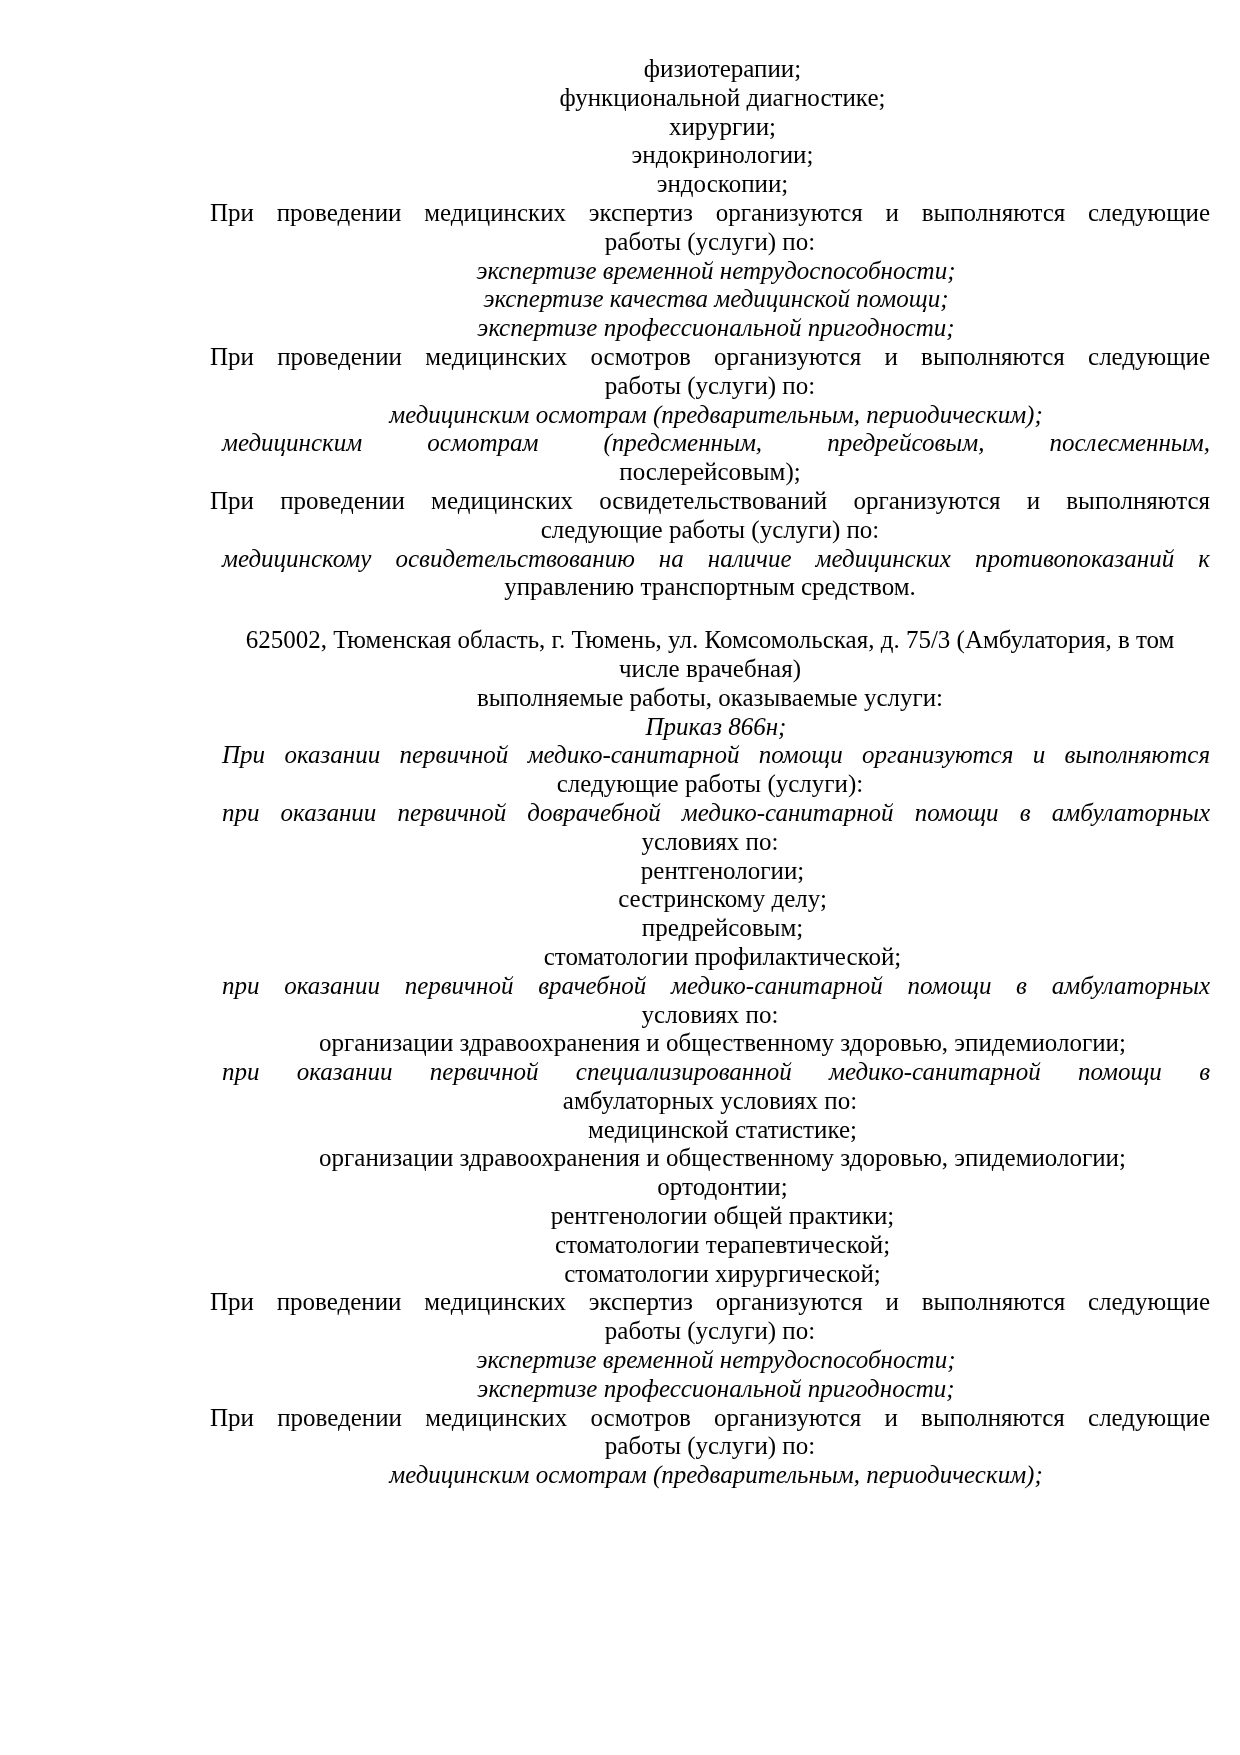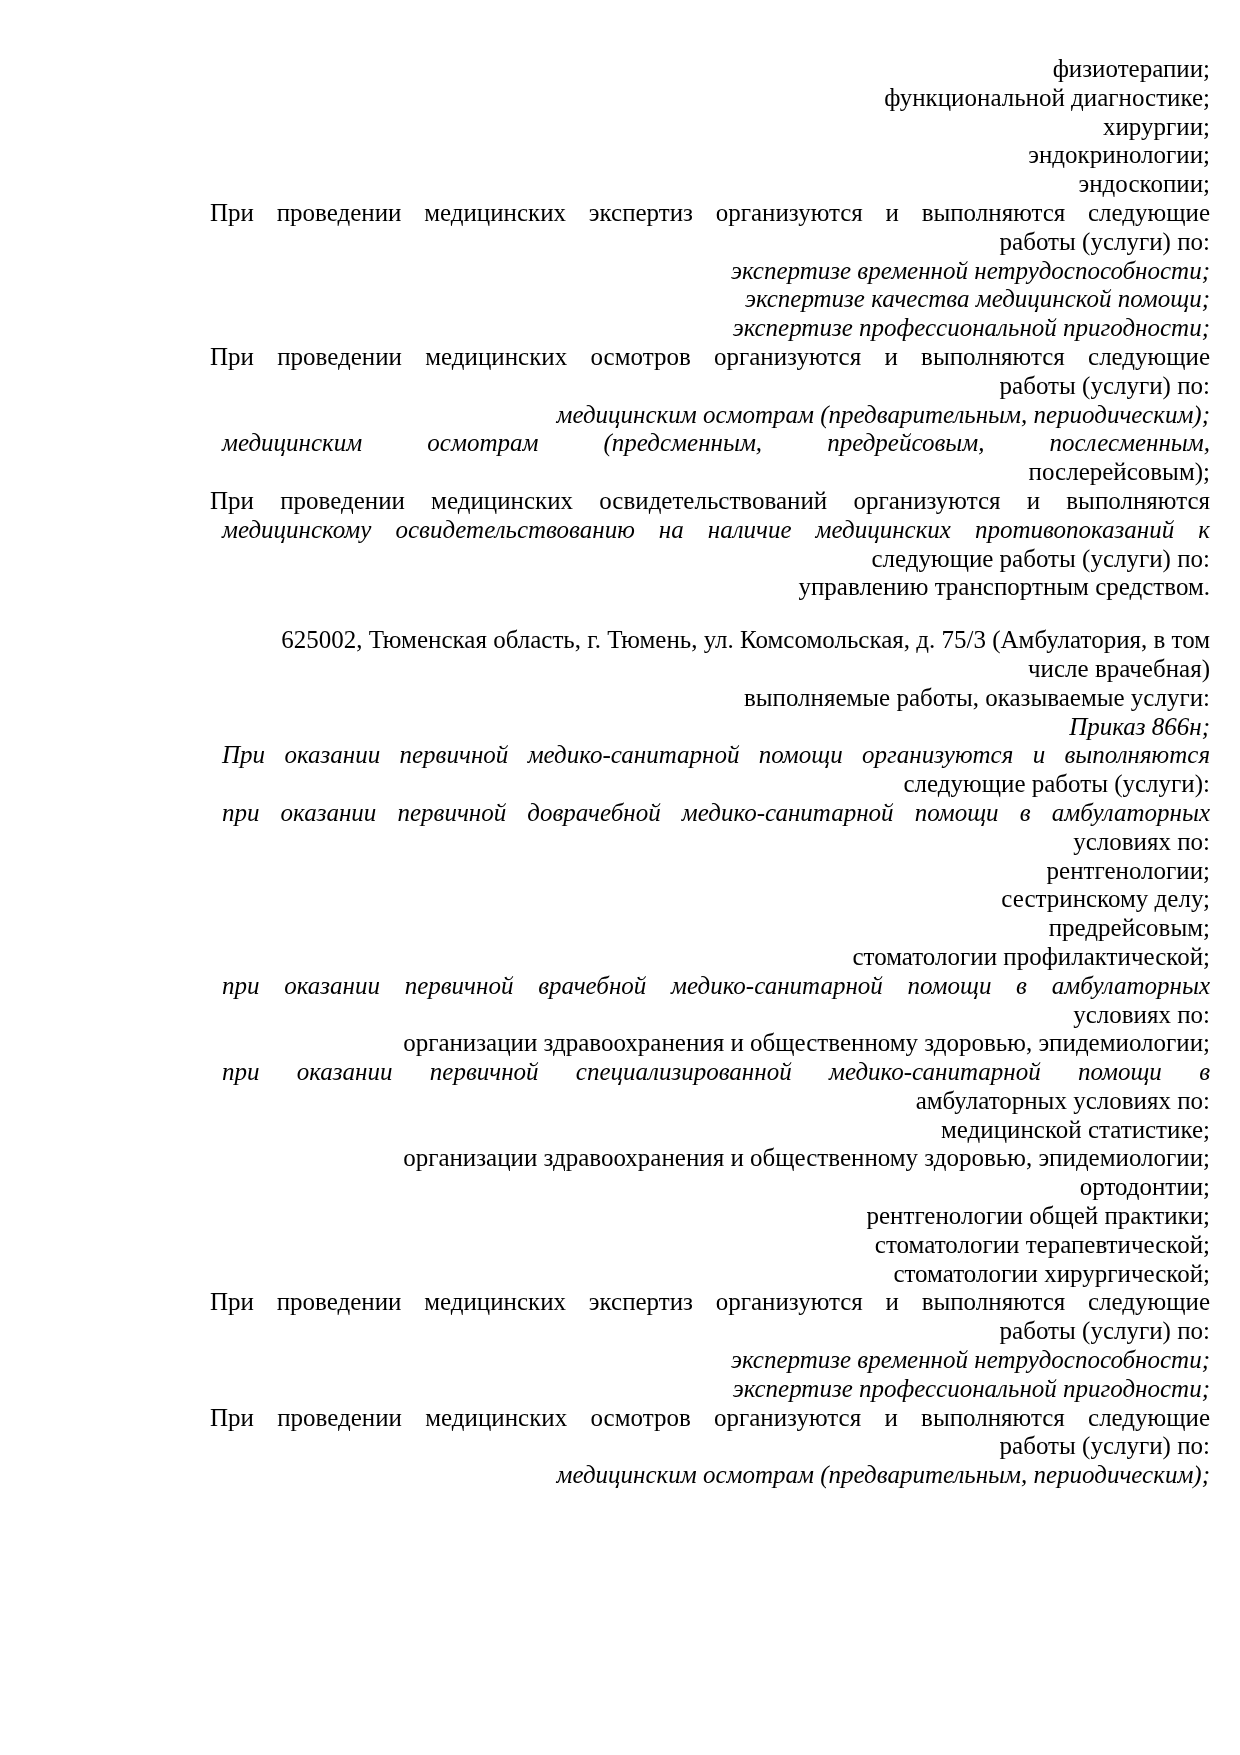--- a/index.html
+++ b/index.html
@@ -20,21 +20,21 @@
     height: 1755px;
     padding: 55px 30px 0 210px;
     font-family: "Liberation Serif", "DejaVu Serif", serif;
     font-size: 25px;
     line-height: 28.8px;
     color: #000000;
   }
   .line {
     height: 28.8px;
     white-space: normal;
-    text-align: right;
+    text-align: center;
   }
   .indent-0 { text-indent: 0; }
   .indent-1 { text-indent: 12px; font-style: italic; }
   .indent-2 { text-indent: 25px; }
   .just {
     text-align: justify;
     text-align-last: justify;
   }
 </style>
 </head>
@@ -51,22 +51,22 @@
       <div class="line indent-0">работы (услуги) по:</div>
       <div class="line indent-1">экспертизе временной нетрудоспособности;</div>
       <div class="line indent-1">экспертизе качества медицинской помощи;</div>
       <div class="line indent-1">экспертизе профессиональной пригодности;</div>
       <div class="line indent-0 just">При проведении медицинских осмотров организуются и выполняются следующие</div>
       <div class="line indent-0">работы (услуги) по:</div>
       <div class="line indent-1">медицинским осмотрам (предварительным, периодическим);</div>
       <div class="line indent-1 just">медицинским осмотрам (предсменным, предрейсовым, послесменным,</div>
       <div class="line indent-0">послерейсовым);</div>
       <div class="line indent-0 just">При проведении медицинских освидетельствований организуются и выполняются</div>
+      <div class="line indent-0">следующие работы (услуги) по:</div>
       <div class="line indent-1 just">медицинскому освидетельствованию на наличие медицинских противопоказаний к</div>
-      <div class="line indent-0">следующие работы (услуги) по:</div>
       <div class="line indent-0">управлению транспортным средством.</div>
       <div class="line indent-0" style="margin-top: 24px;">625002, Тюменская область, г. Тюмень, ул. Комсомольская, д. 75/3 (Амбулатория, в том</div>
       <div class="line indent-0">числе врачебная)</div>
       <div class="line indent-0">выполняемые работы, оказываемые услуги:</div>
       <div class="line indent-1">Приказ 866н;</div>
       <div class="line indent-1 just">При оказании первичной медико-санитарной помощи организуются и выполняются</div>
       <div class="line indent-0">следующие работы (услуги):</div>
       <div class="line indent-1 just">при оказании первичной доврачебной медико-санитарной помощи в амбулаторных</div>
       <div class="line indent-0">условиях по:</div>
       <div class="line indent-2">рентгенологии;</div>

